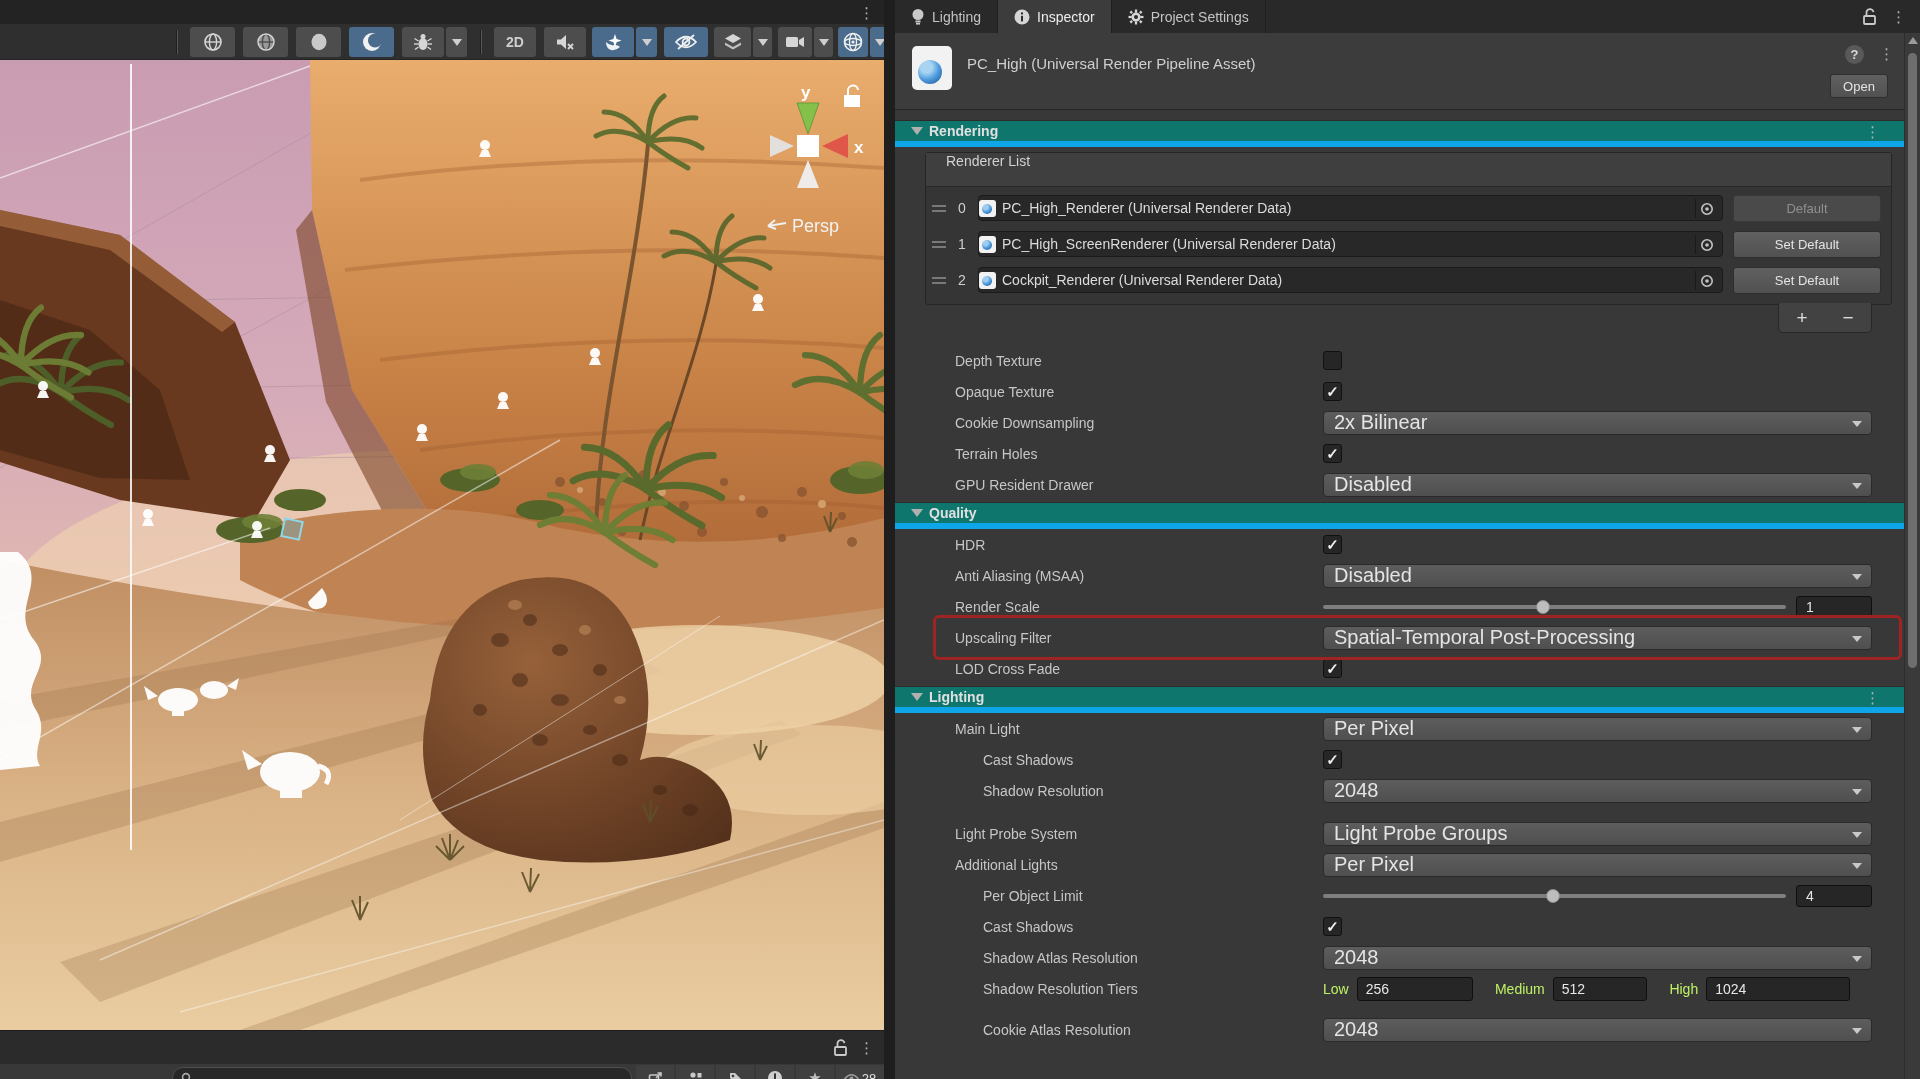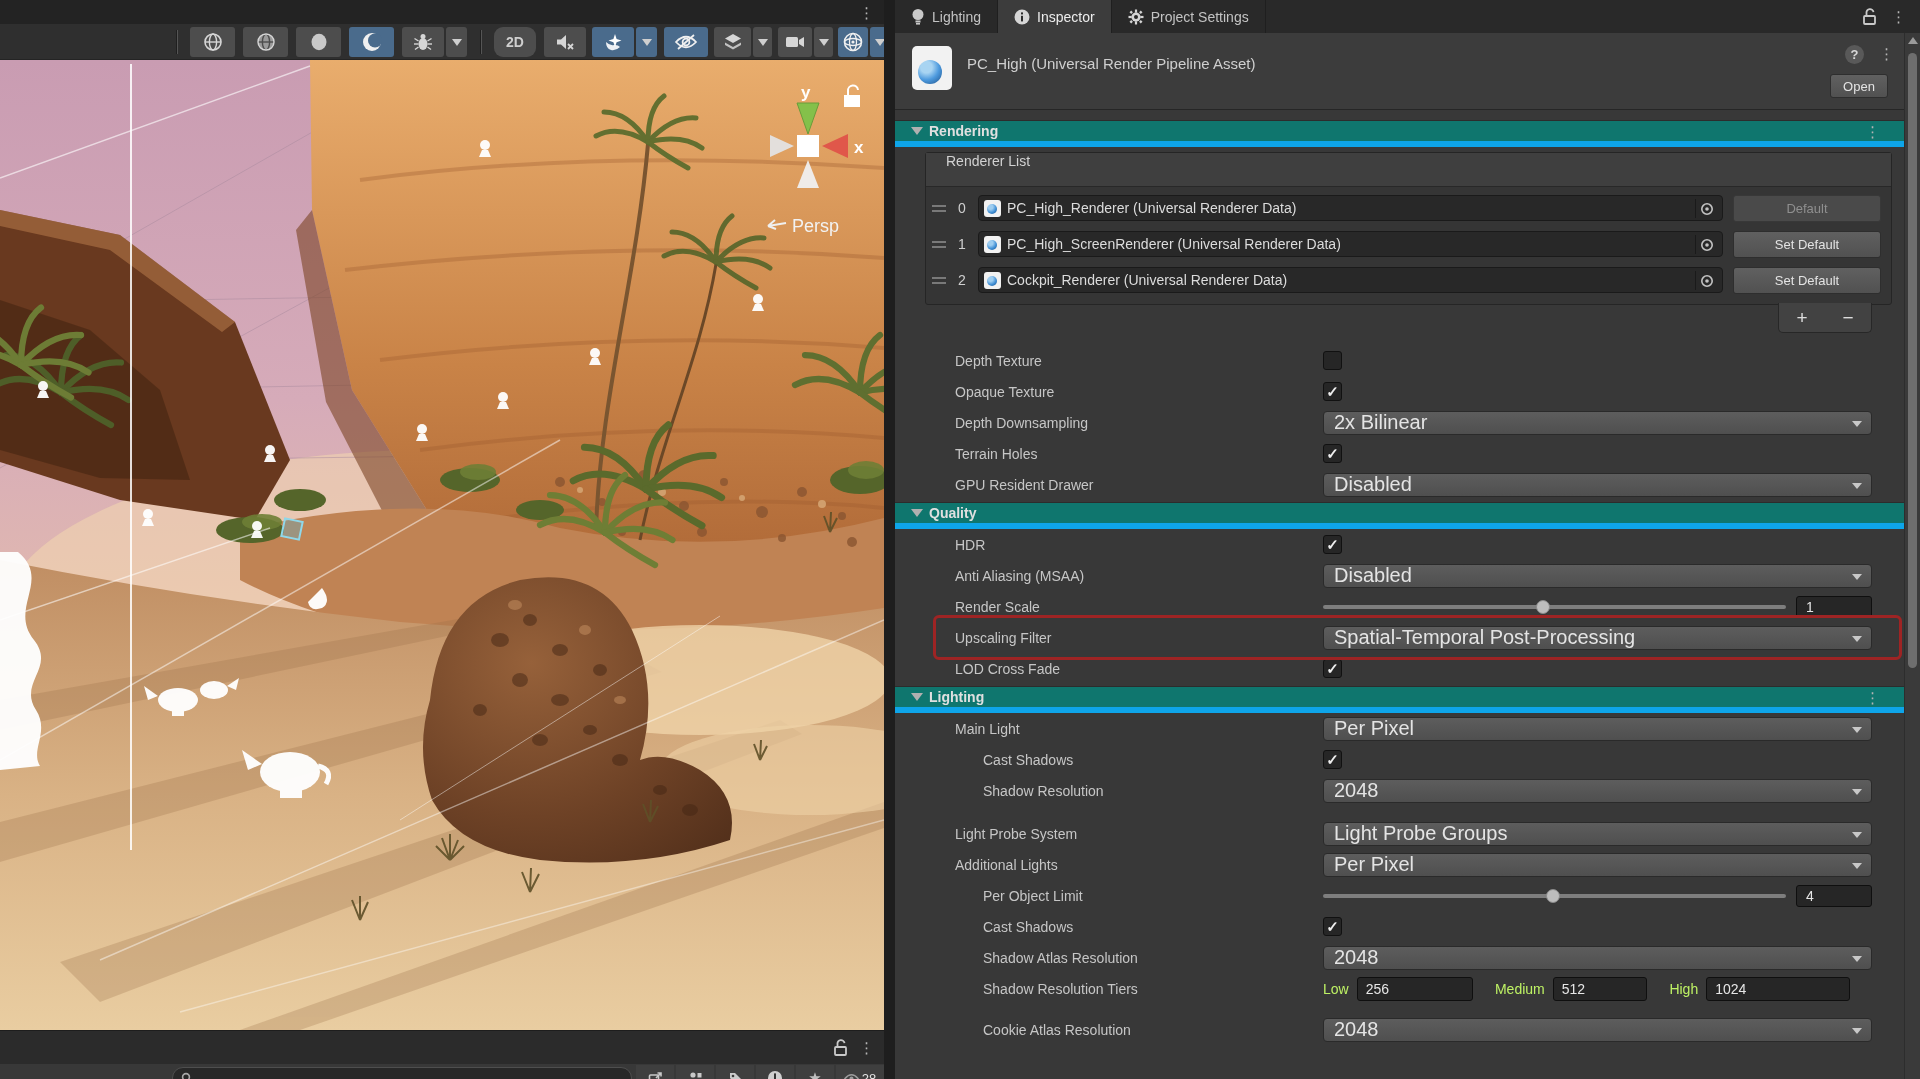--- a/index.html
+++ b/index.html
@@ -78,21 +78,21 @@
   .redbox { position:absolute; left:38px; right:2px; top:-7px; bottom:-7px; border:3px solid #9e2424; border-radius:6px; pointer-events:none; z-index:5; }
 
   .rlist { position:relative; margin:5px 12px 0 30px; border:1px solid #252525; border-radius:3px; background:#353535; }
   .rl-head { height:34px; background:#3f3f3f; border-bottom:1px solid #282828; display:flex; align-items:flex-start; }
   .rl-head span { margin-left:20px; font-size:14px; color:#d2d2d2; }
   .rl-body { padding:3px 0 6px 0; }
   .rl-row { position:relative; height:36px; display:flex; align-items:center; }
   .rl-handle { position:absolute; left:6px; width:14px; height:7px; border-top:2px solid #8a8a8a; border-bottom:2px solid #8a8a8a; opacity:.8; cursor:grab; }
   .rl-index { position:absolute; left:32px; font-size:14px; color:#cfcfcf; }
   .obj-field { position:absolute; left:52px; right:168px; height:26px; background:#282828; border:1px solid #1a1a1a; border-radius:4px;
-    display:flex; align-items:center; padding-left:5px; cursor:pointer; }
+    display:flex; align-items:center; cursor:pointer; }
   .mini-asset { width:17px; height:17px; background:#f2f2f2; border-radius:3px; position:relative; margin-right:6px; flex:none; }
   .mini-asset:after { content:""; position:absolute; left:3px; top:4px; width:10px; height:10px; border-radius:50%;
     background:radial-gradient(circle at 35% 30%, #9ecdf0 0 25%, #3f8ed4 60%, #1c4f86 100%); }
   .obj-name { font-size:14px; color:#dcdcdc; white-space:nowrap; overflow:hidden; }
   .target-pick { position:absolute; right:5px; top:3px; width:22px; height:19px; border-left:1px solid #1a1a1a;
     display:flex; align-items:center; justify-content:center; cursor:pointer; }
   .rl-btn { position:absolute; right:10px; width:148px; height:27px; }
   .rl-btn.disabled { background:#4a4a4a; color:#8f8f8f; cursor:default; border-color:#383838; }
   .pm-row { position:relative; height:34px; margin-right:12px; }
   .pm-box { position:absolute; right:20px; top:-2px; width:94px; height:30px; background:#424242; border:1px solid #272727;
@@ -166,21 +166,21 @@
           </span>
         </div>
         <div class="tb-btn caret-btn" style="left: 446px; width: 21px;">
           <span class="icn">
             <svg width="10" height="7" viewBox="0 0 10 7">
               <polygon points="0,0 10,0 5,7" fill="#cfcfcf"></polygon>
             </svg>
           </span>
         </div>
         <div class="tb-divider" style="left: 480px;"></div>
-        <div class="tb-btn" style="left: 494px; width: 42px; border-radius: 9px;">
+        <div class="tb-btn" style="left: 494px; width: 42px;">
           <span class="tb-label">2D</span>
         </div>
         <div class="tb-btn" style="left: 544px; width: 42px;">
           <span class="icn">
             <svg width="20" height="18" viewBox="0 0 20 18">
               <polygon points="2,6.5 6,6.5 11,2 11,16 6,11.5 2,11.5" fill="#d6d6d6"></polygon>
               <line x1="13" y1="11" x2="18" y2="16" stroke="#d6d6d6" stroke-width="1.8"></line>
               <line x1="18" y1="11" x2="13" y2="16" stroke="#d6d6d6" stroke-width="1.8"></line>
             </svg>
           </span>
@@ -663,21 +663,21 @@
               <span class="chk"></span>
             </div>
           </div>
           <div class="row">
             <span class="lbl">Opaque Texture</span>
             <div class="ctl-area">
               <span class="chk">✓</span>
             </div>
           </div>
           <div class="row">
-            <span class="lbl">Depth Downsampling</span>
+            <span class="lbl">Cookie Downsampling</span>
             <div class="ctl-area">
               <div class="dd">
                 <span class="val">2x Bilinear</span>
                 <span class="caret"></span>
               </div>
             </div>
           </div>
           <div class="row">
             <span class="lbl">Terrain Holes</span>
             <div class="ctl-area">

